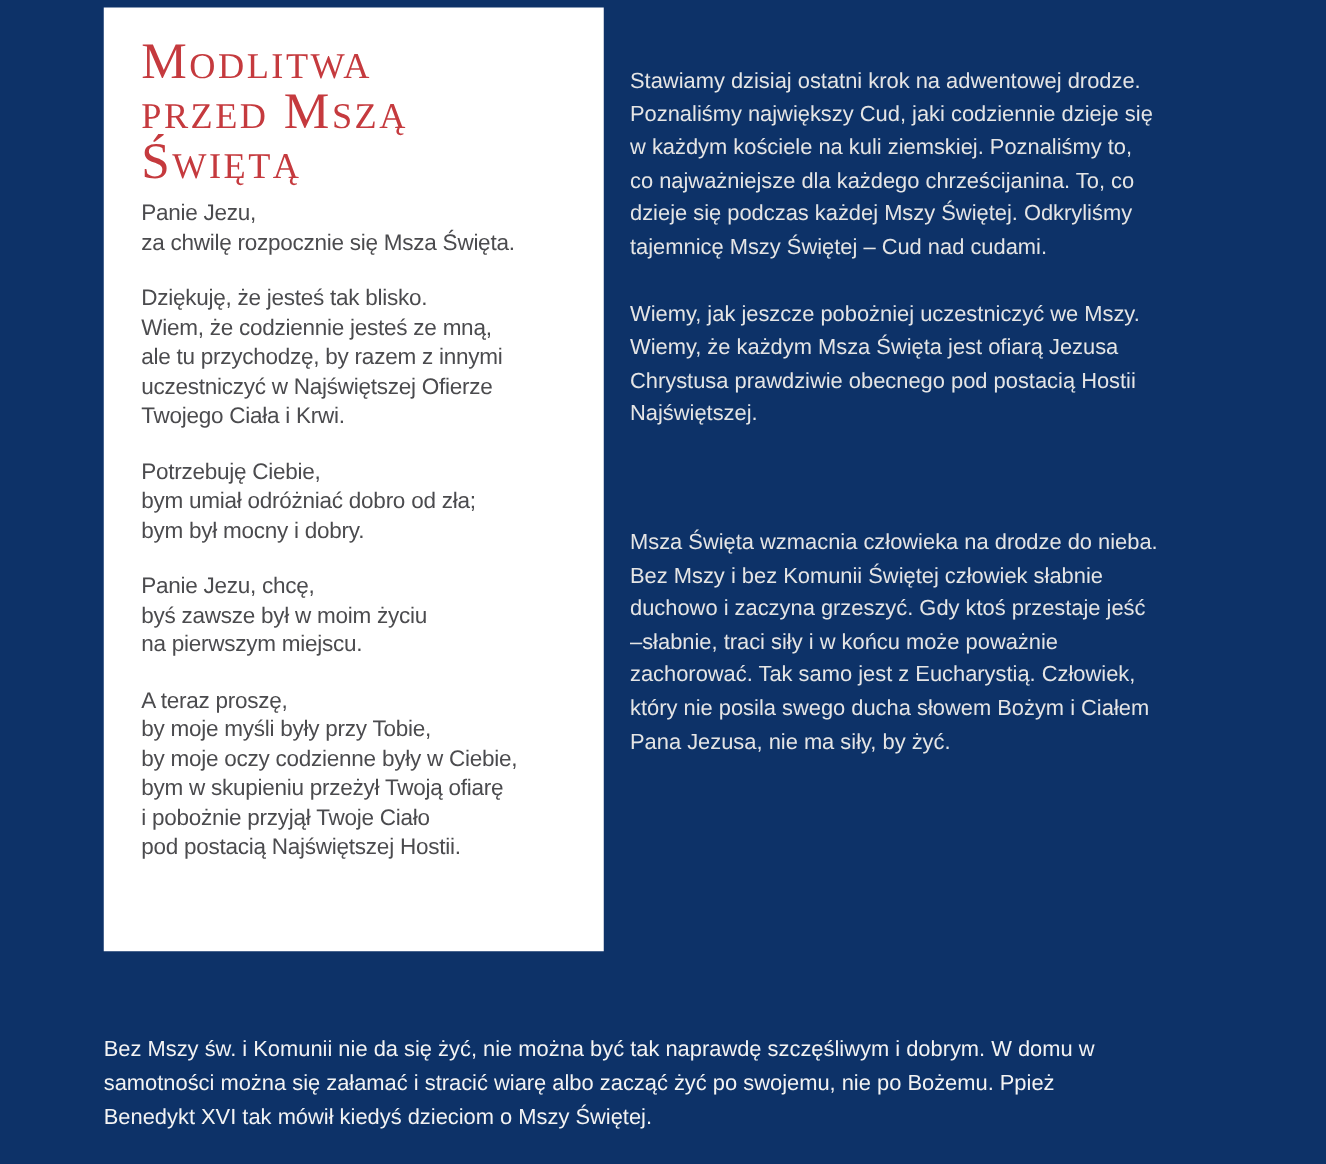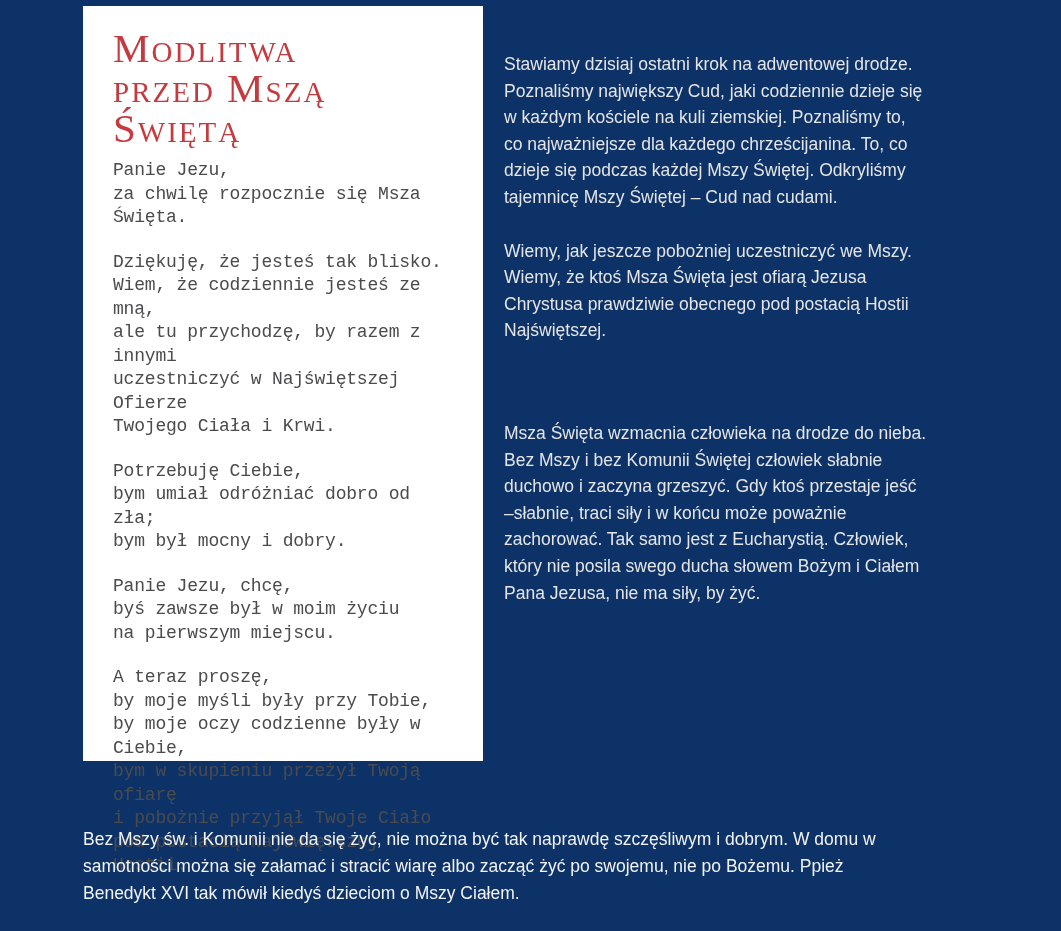--- a/index.html
+++ b/index.html
@@ -28,21 +28,21 @@
     font-variant: small-caps;
     font-weight: normal;
     color: #c53a3e;
     font-size: 41px;
     line-height: 40px;
     letter-spacing: 2px;
     margin: 0 0 11px 0;
     white-space: pre-line;
   }
   .prayer-stanza {
-    font-family: Liberation Mono, monospace;
+    font-family: Liberation Sans, sans-serif;
     color: #4b4b4e;
     font-size: 18px;
     line-height: 23.5px;
     letter-spacing: -0.2px;
     margin: 0 0 21px 0;
     white-space: pre-line;
   }
   .prayer-stanza:last-child { margin-bottom: 0; }
 
   
@@ -101,27 +101,27 @@
 </div>
 
 <div class="main-text">
   <p>Stawiamy dzisiaj ostatni krok na adwentowej drodze.
 Poznaliśmy największy Cud, jaki codziennie dzieje się
 w każdym kościele na kuli ziemskiej. Poznaliśmy to,
 co najważniejsze dla każdego chrześcijanina. To, co
 dzieje się podczas każdej Mszy Świętej. Odkryliśmy
 tajemnicę Mszy Świętej – Cud nad cudami.</p>
   <p>Wiemy, jak jeszcze pobożniej uczestniczyć we Mszy.
-Wiemy, że ktoś Msza Święta jest ofiarą Jezusa
+Wiemy, że każdym Msza Święta jest ofiarą Jezusa
 Chrystusa prawdziwie obecnego pod postacią Hostii
 Najświętszej.</p>
   <p class="gap-before">Msza Święta wzmacnia człowieka na drodze do nieba.
 Bez Mszy i bez Komunii Świętej człowiek słabnie
 duchowo i zaczyna grzeszyć. Gdy ktoś przestaje jeść
 –słabnie, traci siły i w końcu może poważnie
 zachorować. Tak samo jest z Eucharystią. Człowiek,
 który nie posila swego ducha słowem Bożym i Ciałem
 Pana Jezusa, nie ma siły, by żyć.</p>
 </div>
 
 <div class="footer-text">Bez Mszy św. i Komunii nie da się żyć, nie można być tak naprawdę szczęśliwym i dobrym. W domu w
 samotności można się załamać i stracić wiarę albo zacząć żyć po swojemu, nie po Bożemu. Ppież
-Benedykt XVI tak mówił kiedyś dzieciom o Mszy Ciałem.</div>
+Benedykt XVI tak mówił kiedyś dzieciom o Mszy Świętej.</div>
 
 </body></html>

